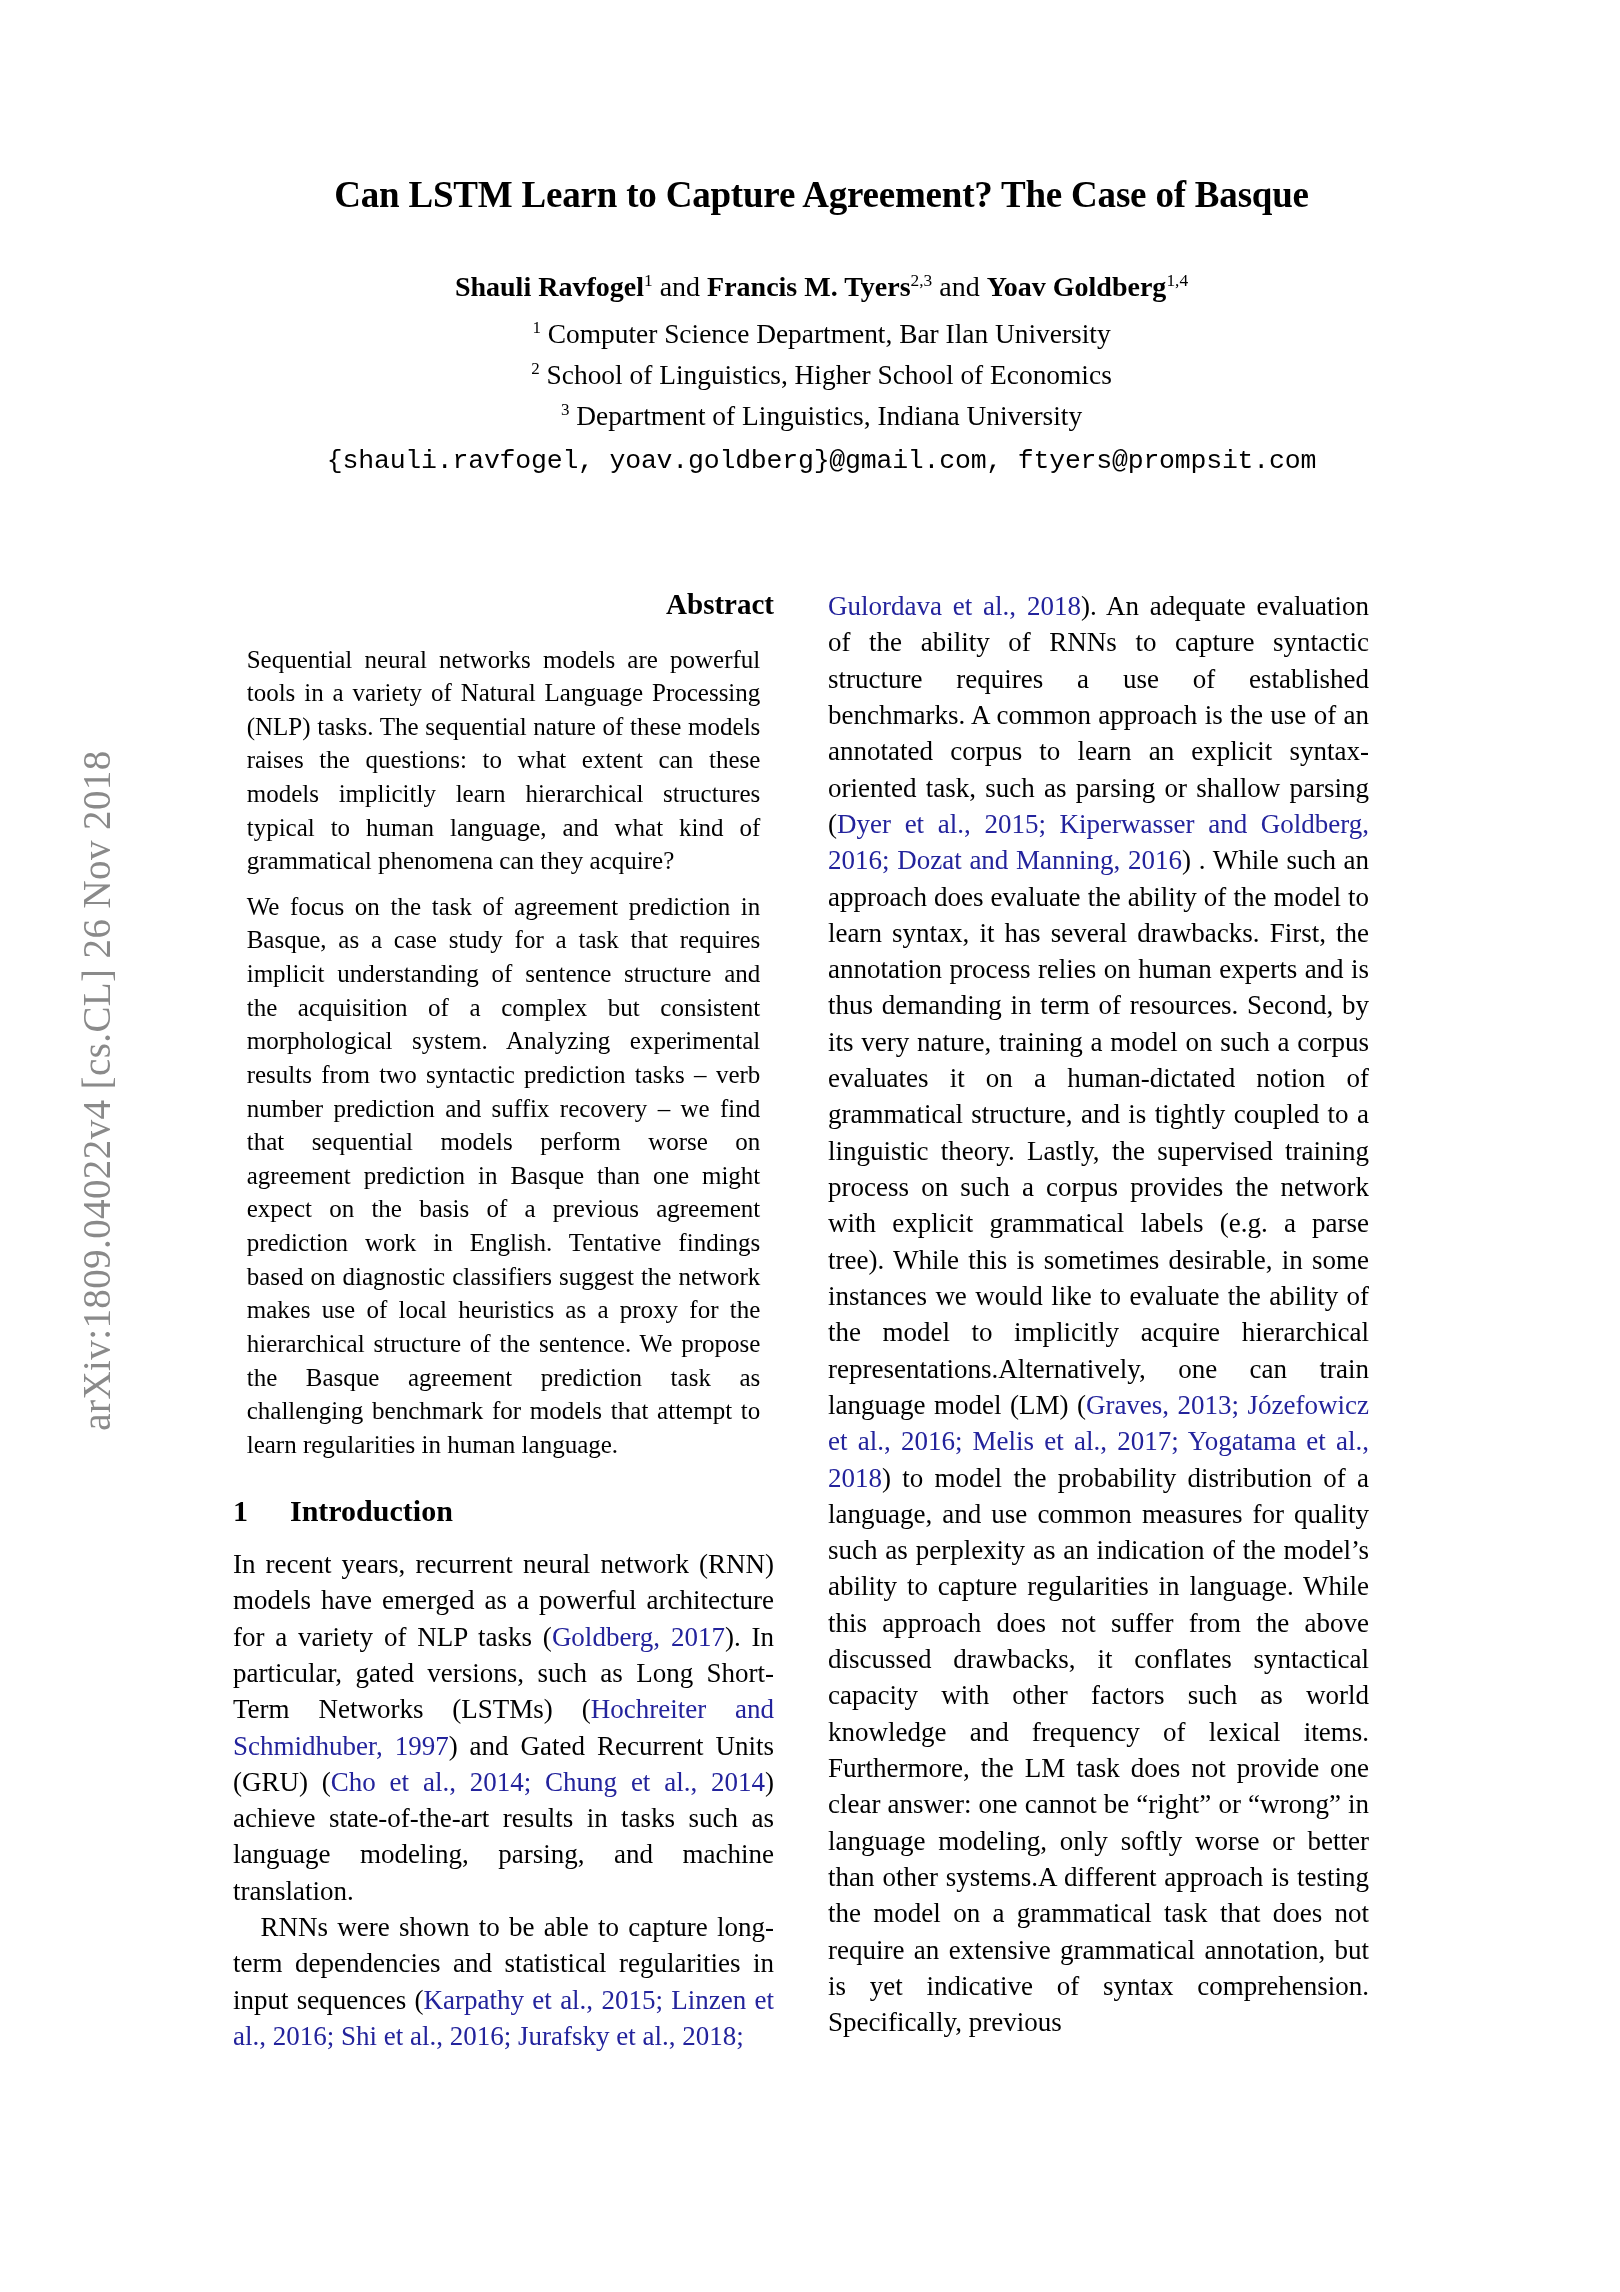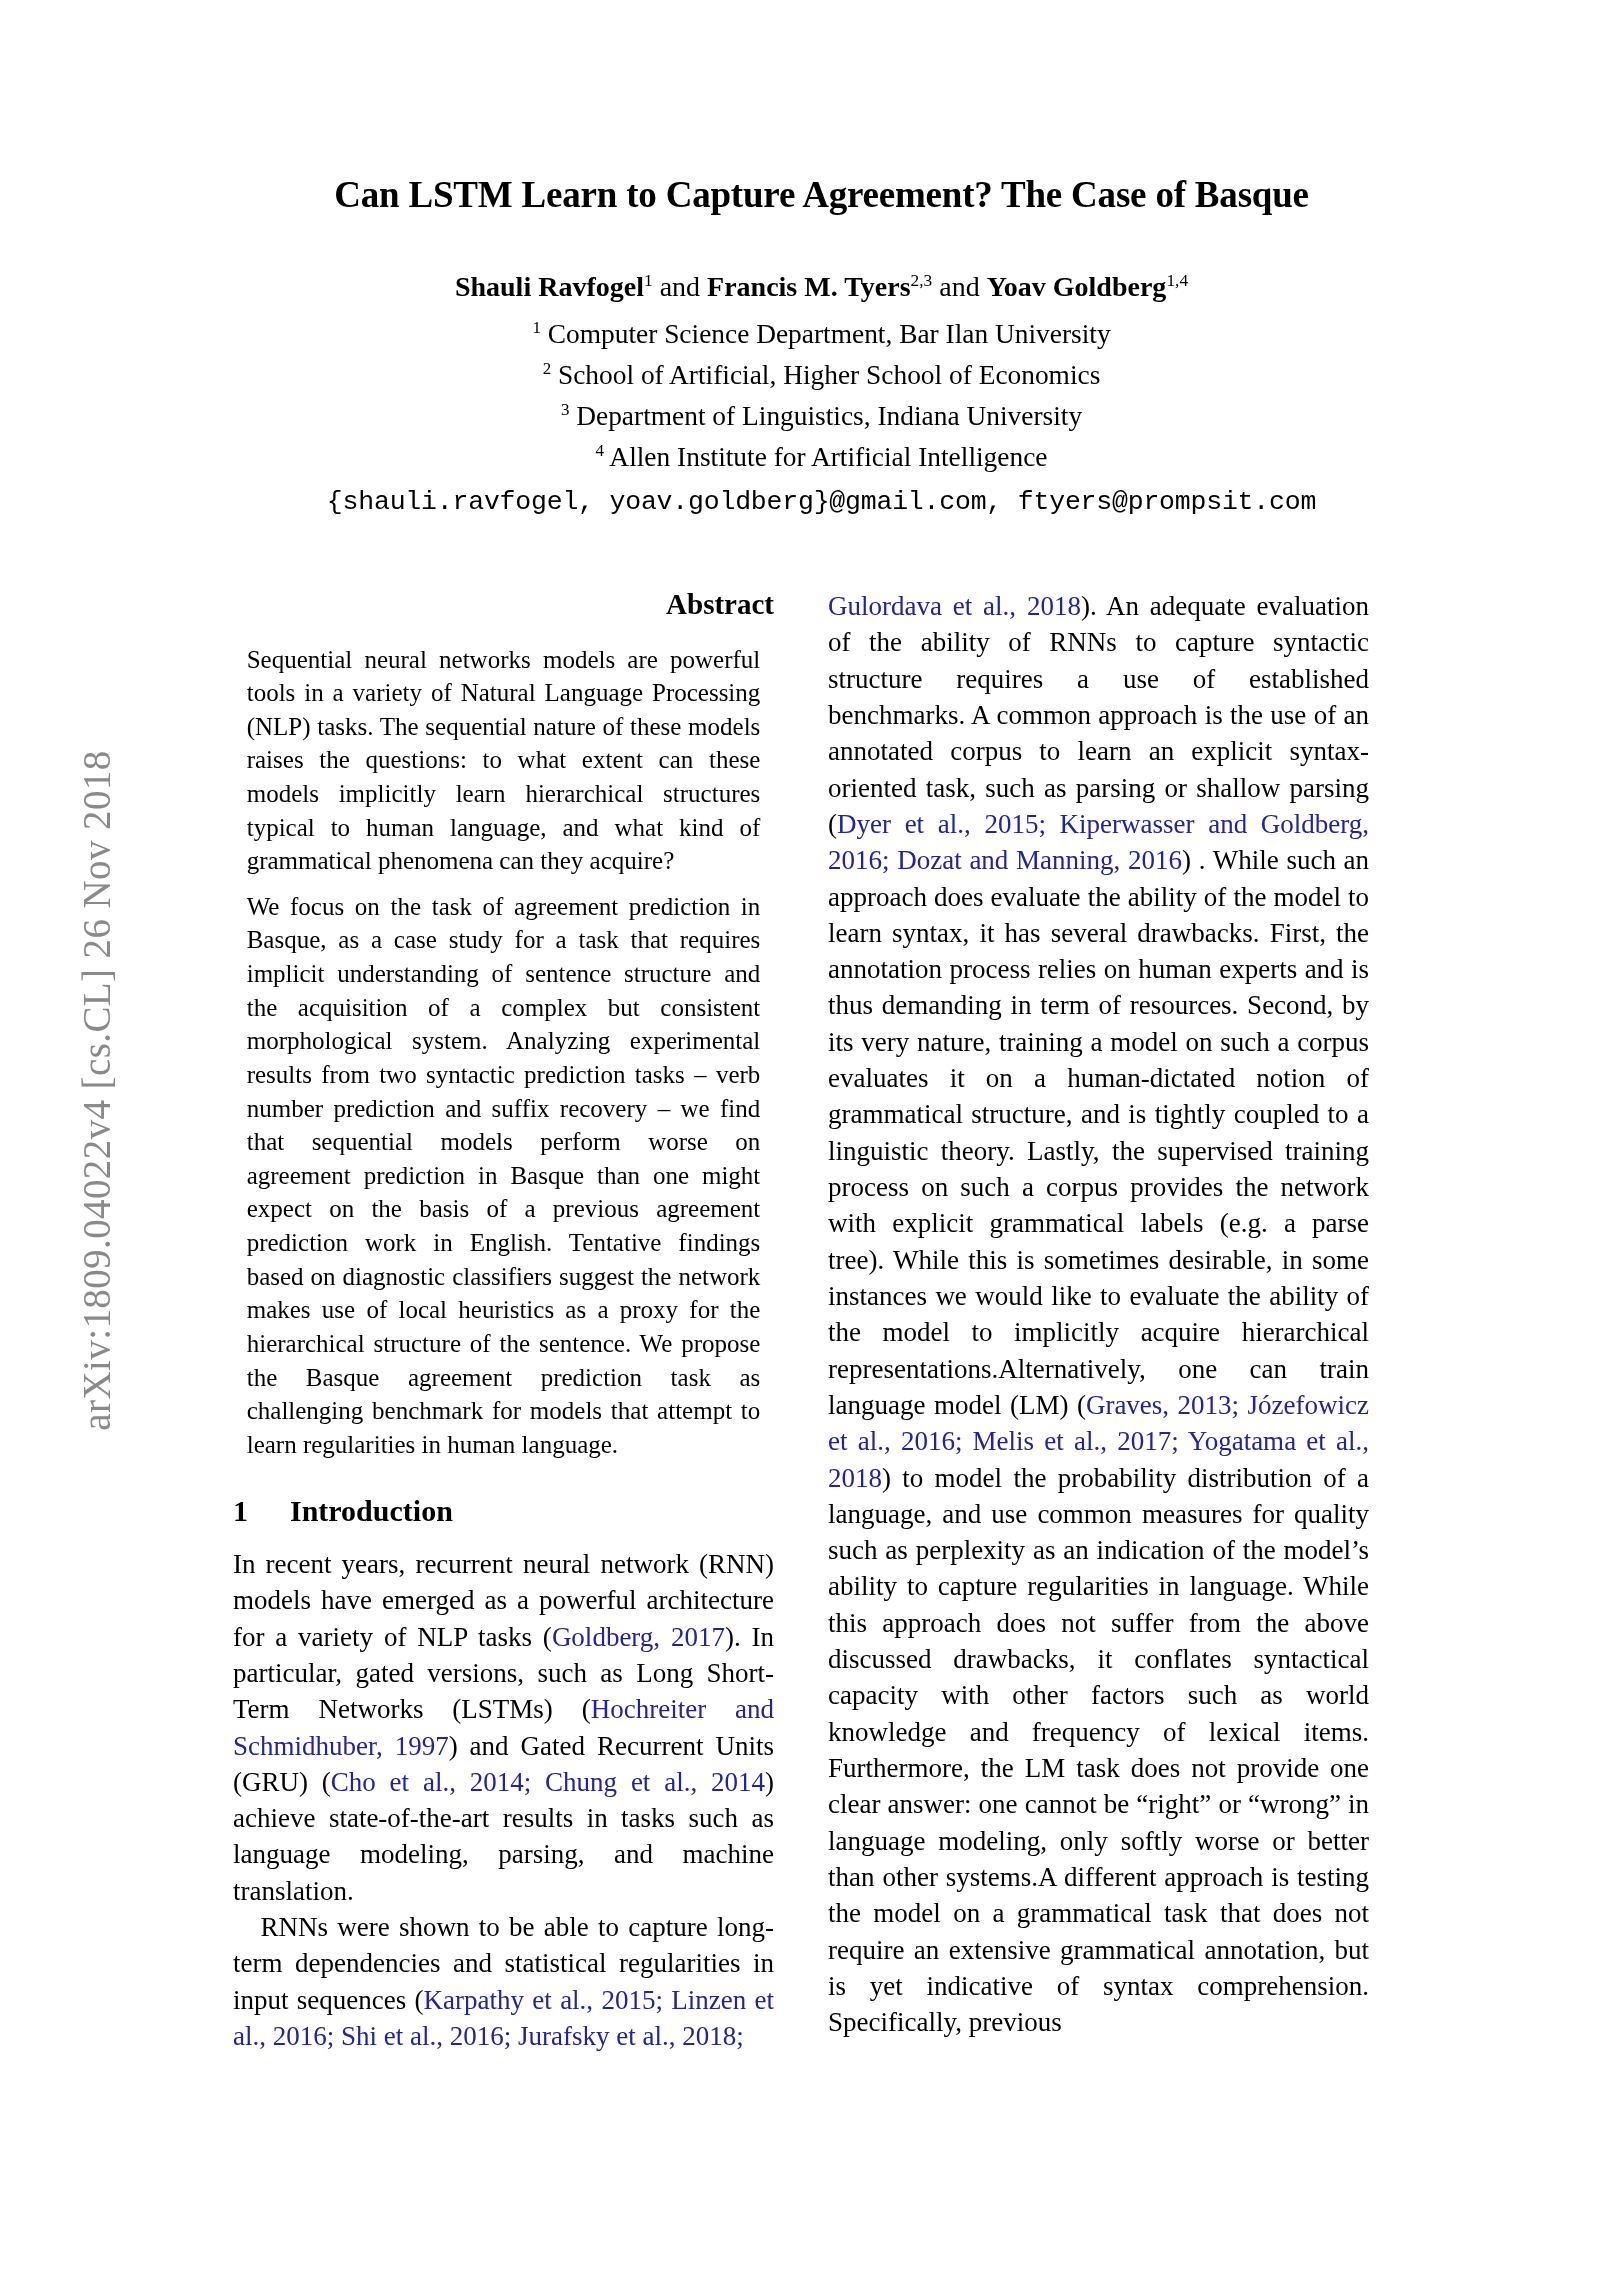--- a/index.html
+++ b/index.html
@@ -169,29 +169,25 @@
       <span class="conj">and</span>
       <span class="auth">Yoav Goldberg</span><sup>1,4</sup>
     </div>
 
     <div class="affil" id="affil-1">
       <sup>1</sup>
       <span>Computer Science Department, Bar Ilan University</span>
     </div>
     <div class="affil">
       <sup>2</sup>
-      <span>School of Artificial, Higher School of Economics</span>
+      <span>School of Linguistics, Higher School of Economics</span>
     </div>
     <div class="affil">
       <sup>3</sup>
       <span>Department of Linguistics, Indiana University</span>
-    </div>
-    <div class="affil">
-      <sup>4</sup>
-      <span>Allen Institute for Artificial Intelligence</span>
     </div>
 
     <div id="email-line">{shauli.ravfogel, yoav.goldberg}@gmail.com, ftyers@prompsit.com</div>
   </div>
 
   <div id="columns">
 
     <div class="column" id="col-left">
 
       <div id="abstract-heading">Abstract</div>

